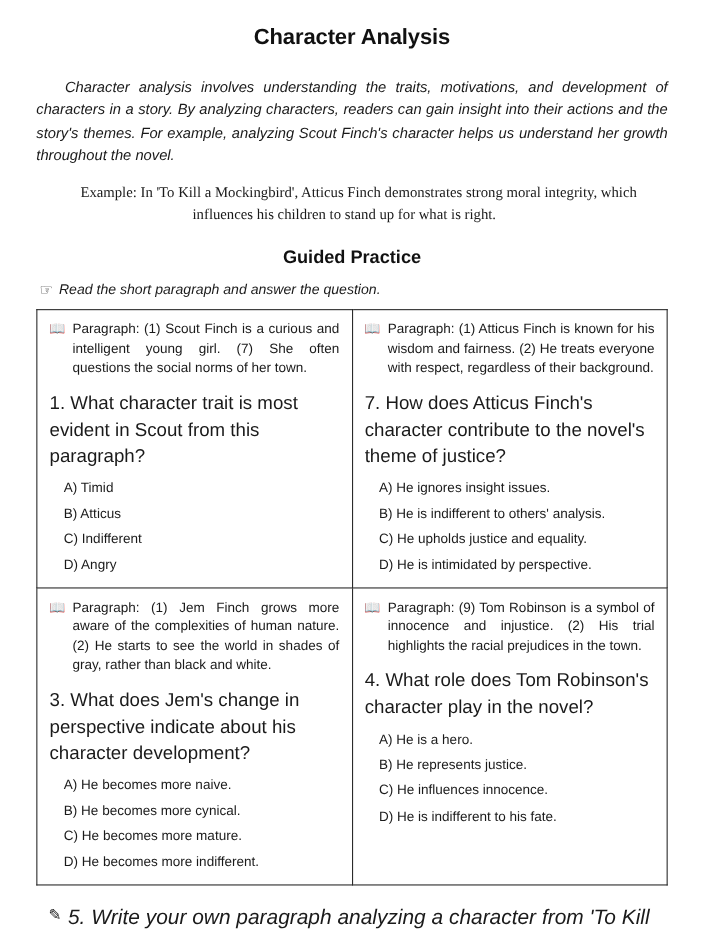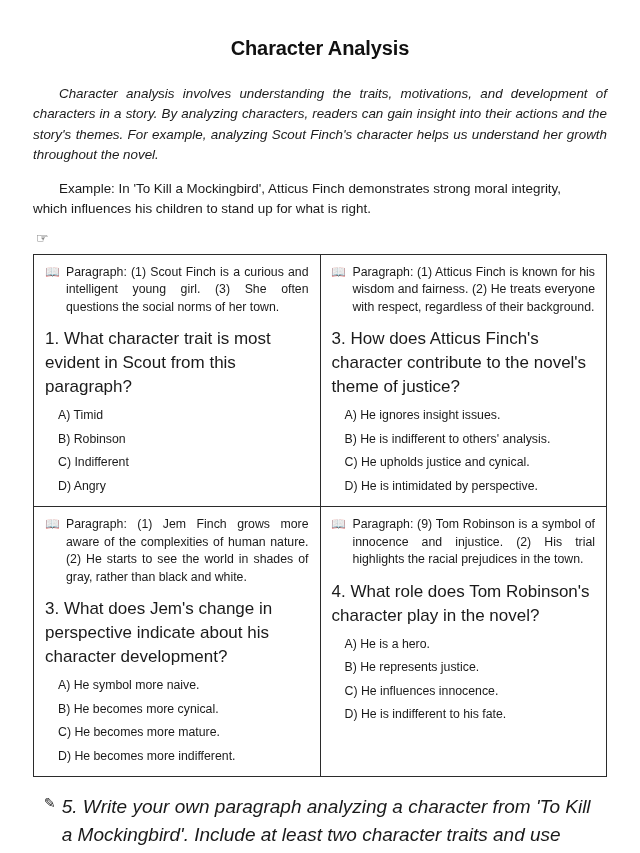--- a/index.html
+++ b/index.html
@@ -12,21 +12,21 @@
     height: 853px;
     font-family: "Liberation Sans", "DejaVu Sans", sans-serif;
     color: #1a1a1a;
     -webkit-font-smoothing: antialiased;
   }
   .page {
     position: relative;
     width: 640px;
     height: 636px;
     box-sizing: border-box;
-    padding: 30px 33px 0 33px;
+    padding: 16px 33px 0 33px;
   }
   .title {
     text-align: center;
     font-size: 20px;
     font-weight: bold;
     letter-spacing: -0.1px;
     margin: 6px 0 0 0;
     line-height: 1.2;
     color: #111111;
   }
@@ -36,23 +36,24 @@
     font-style: italic;
     line-height: 1.52;
     text-align: justify;
     text-indent: 26px;
     color: #1a1a1a;
   }
   .example {
     margin: 13px 14px 0 0;
     font-size: 13.4px;
     line-height: 1.5;
-    text-align: left;
+    text-align: center;
     text-indent: 26px;
     color: #1a1a1a;
+    font-family: Liberation Serif, serif;
   }
   .section-heading {
     text-align: center;
     font-size: 16.5px;
     font-weight: bold;
     margin: 20px 0 0 0;
     color: #111111;
   }
   .instruction {
     margin: 11px 0 0 3px;
@@ -152,64 +153,66 @@
 <body>
 
 <div class="page">
 
   <h1 class="title">Character Analysis</h1>
 
   <p class="intro">Character analysis involves understanding the traits, motivations, and development of characters in a story. By analyzing characters, readers can gain insight into their actions and the story's themes. For example, analyzing Scout Finch's character helps us understand her growth throughout the novel.</p>
 
   <p class="example">Example: In 'To Kill a Mockingbird', Atticus Finch demonstrates strong moral integrity, which influences his children to stand up for what is right.</p>
 
+  <h2 class="section-heading">Guided Practice</h2>
 
   <div class="instruction">
     <span class="hand-ico">☞</span>
+    <span>Read the short paragraph and answer the question.</span>
   </div>
 
   <table class="practice">
     <tbody>
         <tr>
       <td>
         <div class="para">
           <span class="book-ico">📖</span>
-          <span class="para-text">Paragraph: (1) Scout Finch is a curious and intelligent young girl. (3) She often questions the social norms of her town.</span>
+          <span class="para-text">Paragraph: (1) Scout Finch is a curious and intelligent young girl. (7) She often questions the social norms of her town.</span>
         </div>
         <div class="qstem">1. What character trait is most evident in Scout from this paragraph?</div>
         <div class="opts">
           <div class="opt">A) Timid</div>
-          <div class="opt">B) Robinson</div>
+          <div class="opt">B) Atticus</div>
           <div class="opt">C) Indifferent</div>
           <div class="opt">D) Angry</div>
         </div>
       </td>
       <td>
         <div class="para">
           <span class="book-ico">📖</span>
           <span class="para-text">Paragraph: (1) Atticus Finch is known for his wisdom and fairness. (2) He treats everyone with respect, regardless of their background.</span>
         </div>
-        <div class="qstem">3. How does Atticus Finch's character contribute to the novel's theme of justice?</div>
+        <div class="qstem">7. How does Atticus Finch's character contribute to the novel's theme of justice?</div>
         <div class="opts">
           <div class="opt">A) He ignores insight issues.</div>
           <div class="opt">B) He is indifferent to others' analysis.</div>
-          <div class="opt">C) He upholds justice and cynical.</div>
+          <div class="opt">C) He upholds justice and equality.</div>
           <div class="opt">D) He is intimidated by perspective.</div>
         </div>
       </td>
     </tr>
     <tr>
       <td>
         <div class="para">
           <span class="book-ico">📖</span>
           <span class="para-text">Paragraph: (1) Jem Finch grows more aware of the complexities of human nature. (2) He starts to see the world in shades of gray, rather than black and white.</span>
         </div>
         <div class="qstem">3. What does Jem's change in perspective indicate about his character development?</div>
         <div class="opts">
-          <div class="opt">A) He symbol more naive.</div>
+          <div class="opt">A) He becomes more naive.</div>
           <div class="opt">B) He becomes more cynical.</div>
           <div class="opt">C) He becomes more mature.</div>
           <div class="opt">D) He becomes more indifferent.</div>
         </div>
       </td>
       <td>
         <div class="para">
           <span class="book-ico">📖</span>
           <span class="para-text">Paragraph: (9) Tom Robinson is a symbol of innocence and injustice. (2) His trial highlights the racial prejudices in the town.</span>
         </div>

